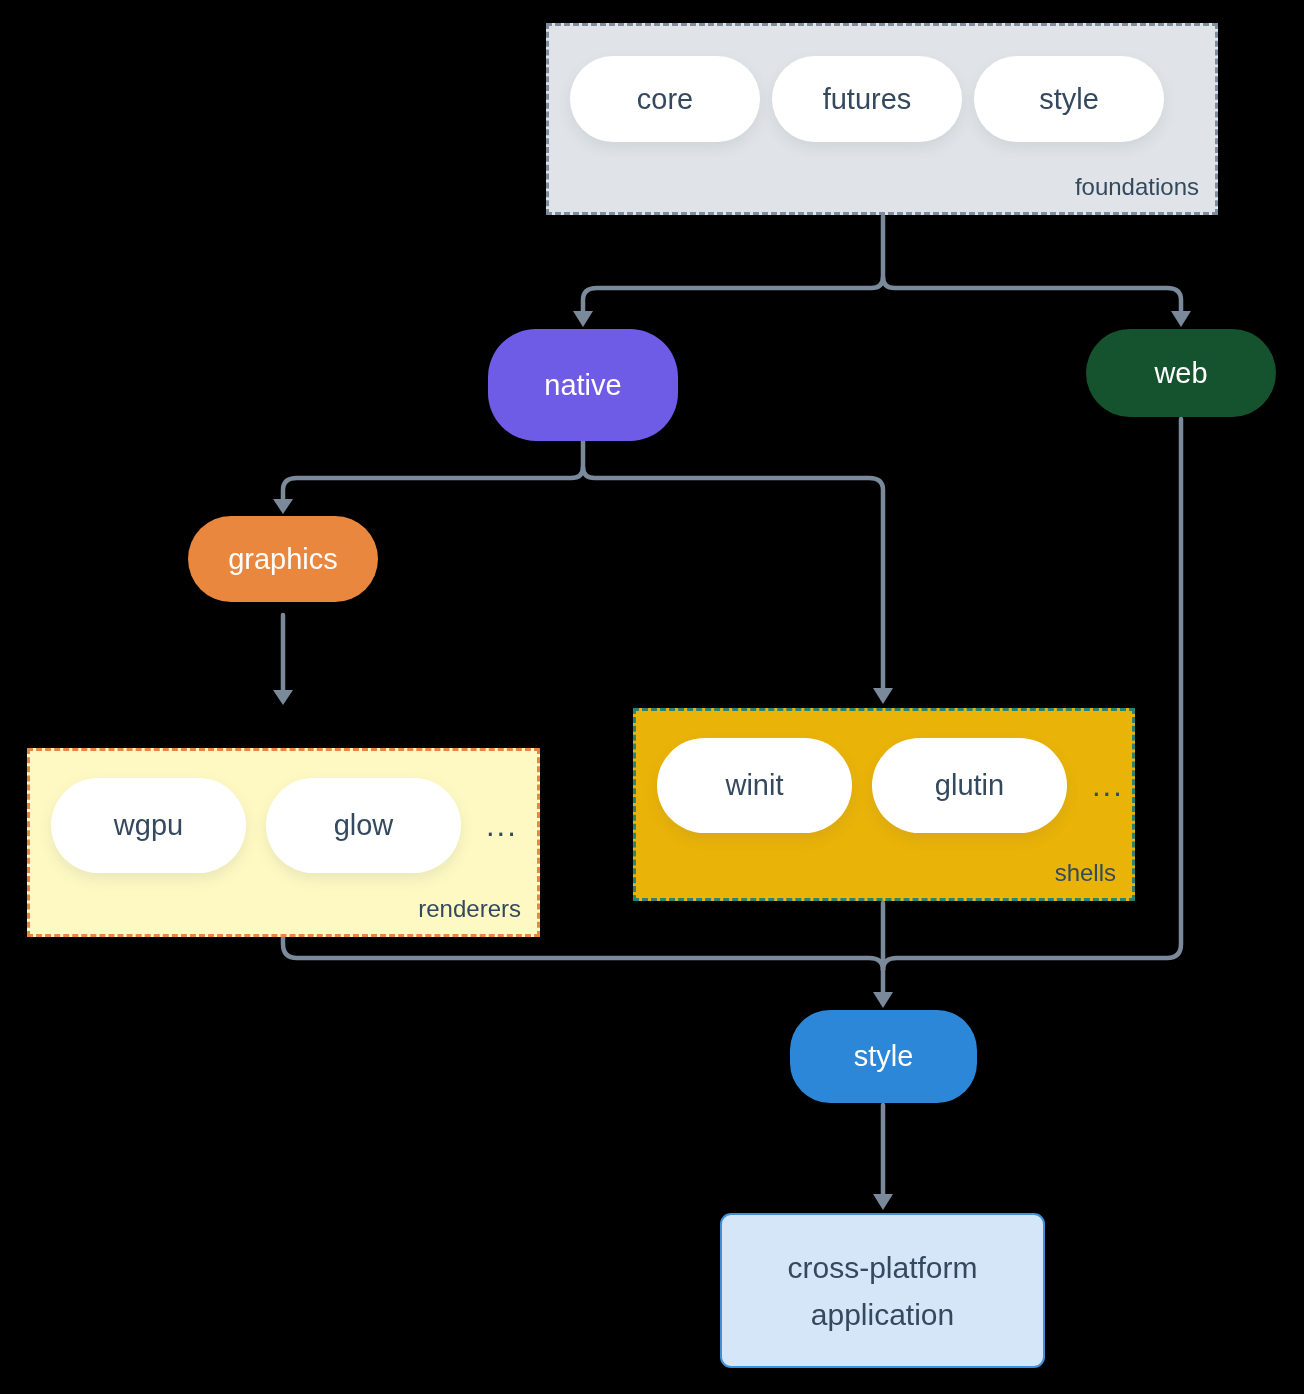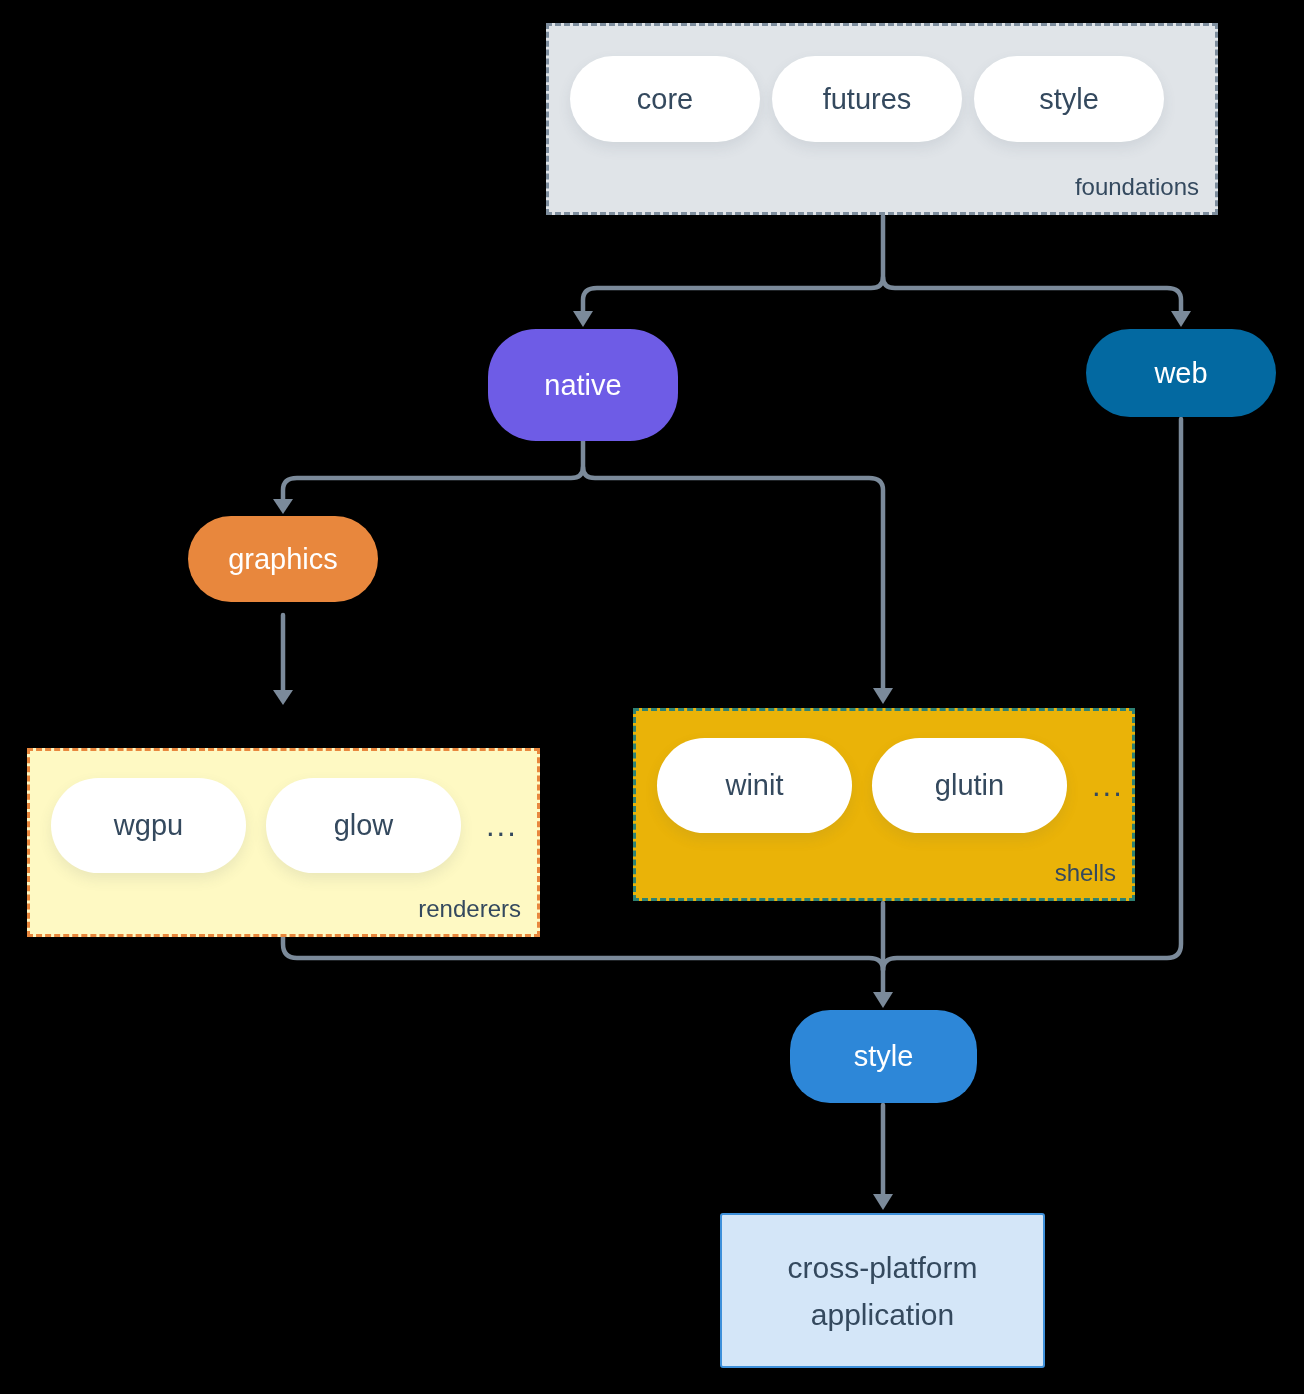--- a/index.html
+++ b/index.html
@@ -71,31 +71,31 @@
   .node {
     position: absolute;
     display: flex;
     align-items: center;
     justify-content: center;
     color: #ffffff;
     font-size: 29px;
     border-radius: 48px;
   }
   #node-native  { left: 488px;  top: 329px;  width: 190px; height: 112px; background: #6e5ce6; }
-  #node-web     { left: 1086px; top: 329px;  width: 190px; height: 88px; background: #0369a1; }
+  #node-web     { left: 1086px; top: 329px;  width: 190px; height: 88px; background: #14532d; }
   #node-graphics{ left: 188px;  top: 516px;  width: 190px; height: 86px; background: #e8873d; }
   #node-iced    { left: 790px;  top: 1010px; width: 187px; height: 93px; background: #2d87d8; border-radius: 40px; }
   
   #application-box {
     position: absolute;
     left: 720px; top: 1213px; width: 325px; height: 155px;
     box-sizing: border-box;
     background: #d4e6f8;
     border: 2px solid #3e90da;
-    border-radius: 3px;
+    border-radius: 11px;
     display: flex;
     flex-direction: column;
     align-items: center;
     justify-content: center;
     color: #34495e;
     font-size: 30px;
     line-height: 47px;
   }
   
   #edges {

